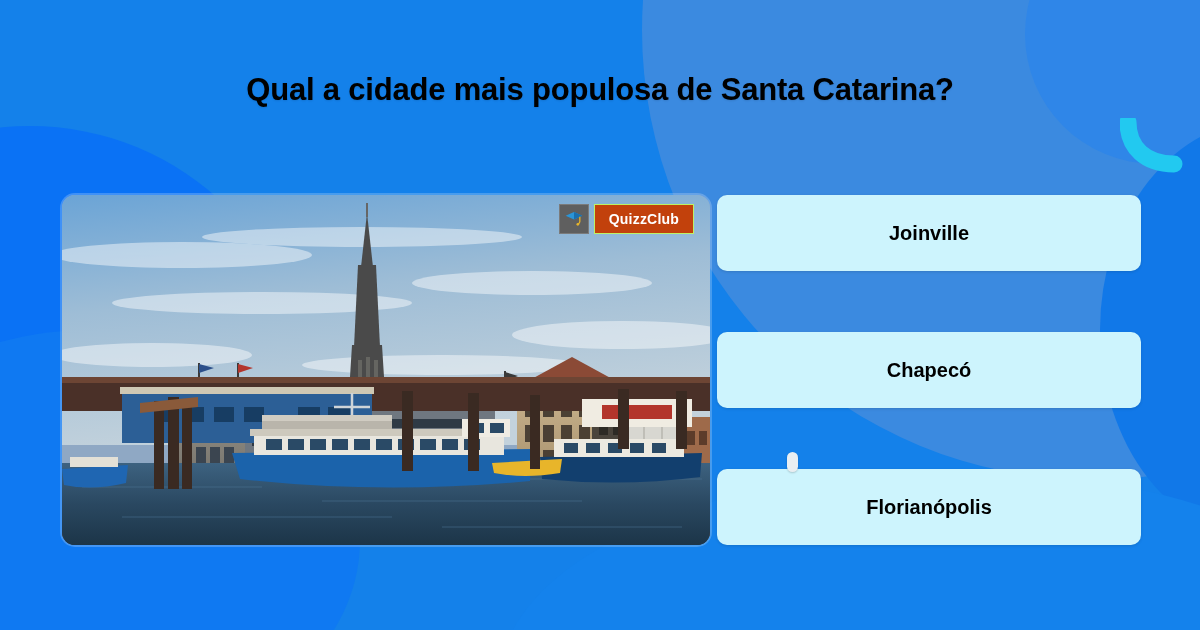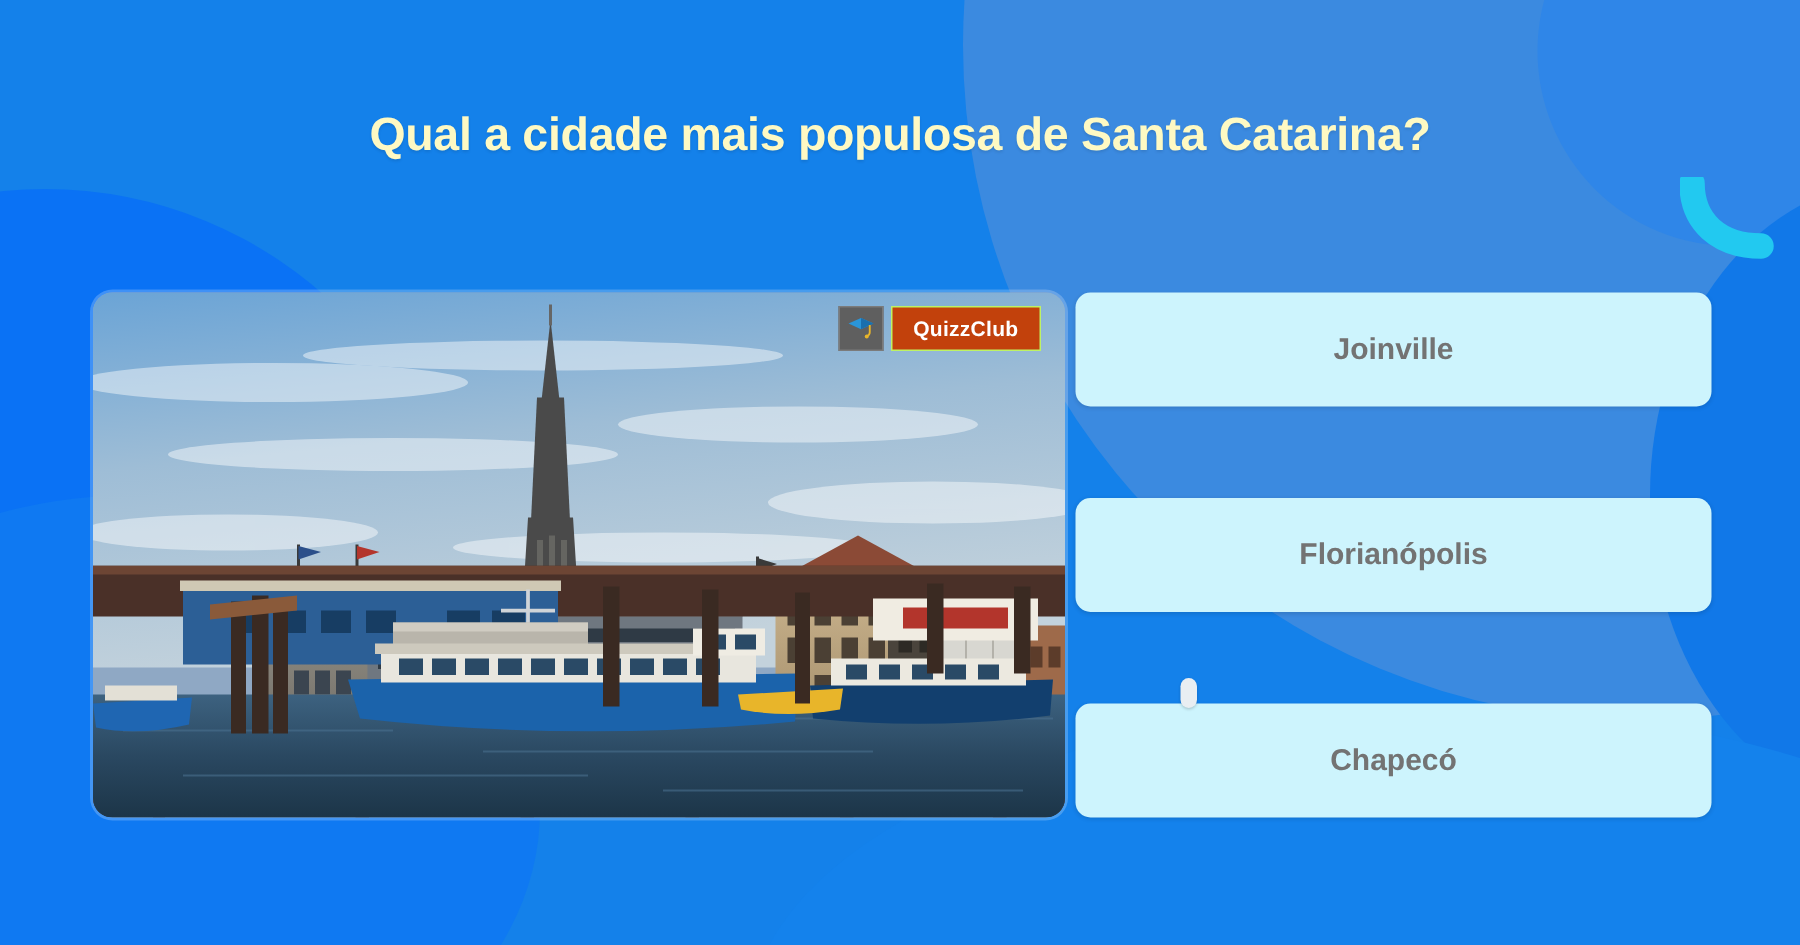--- a/index.html
+++ b/index.html
@@ -101,21 +101,21 @@
     height: 56px;
   }
 
   
   .question-title {
     position: absolute;
     left: 0;
     right: 0;
     top: 72px;
     text-align: center;
-    color: #fef9c3;
+    color: #000000;
     font-size: 31px;
     font-weight: bold;
     letter-spacing: -0.2px;
     text-shadow: 0 1px 2px rgba(0,0,0,0.10);
     z-index: 5;
   }
 
   
   .photo-card {
     position: absolute;
@@ -176,21 +176,21 @@
     display: flex;
     flex-direction: column;
     justify-content: space-between;
     z-index: 6;
   }
 
   .answer {
     height: 76px;
     border-radius: 10px;
     background: #cdf4fd;
-    color: #737373;
+    color: #000000;
     font-size: 20px;
     font-weight: bold;
     display: flex;
     align-items: center;
     justify-content: center;
     box-shadow: 0 1px 3px rgba(0,0,0,0.13);
     cursor: pointer;
     text-align: center;
     padding: 0 12px;
   }
@@ -521,21 +521,21 @@
       </div>
       <div class="wm-label">QuizzClub</div>
     </div>
   </div>
 
   <div class="answers">
     <div class="answer">
       <span>Joinville</span>
     </div>
     <div class="answer">
-      <span>Florianópolis</span>
+      <span>Chapecó</span>
     </div>
     <div class="answer">
-      <span>Chapecó</span>
+      <span>Florianópolis</span>
     </div>
     <div class="pill-marker"></div>
   </div>
 
 </div>
 
 </body></html>

